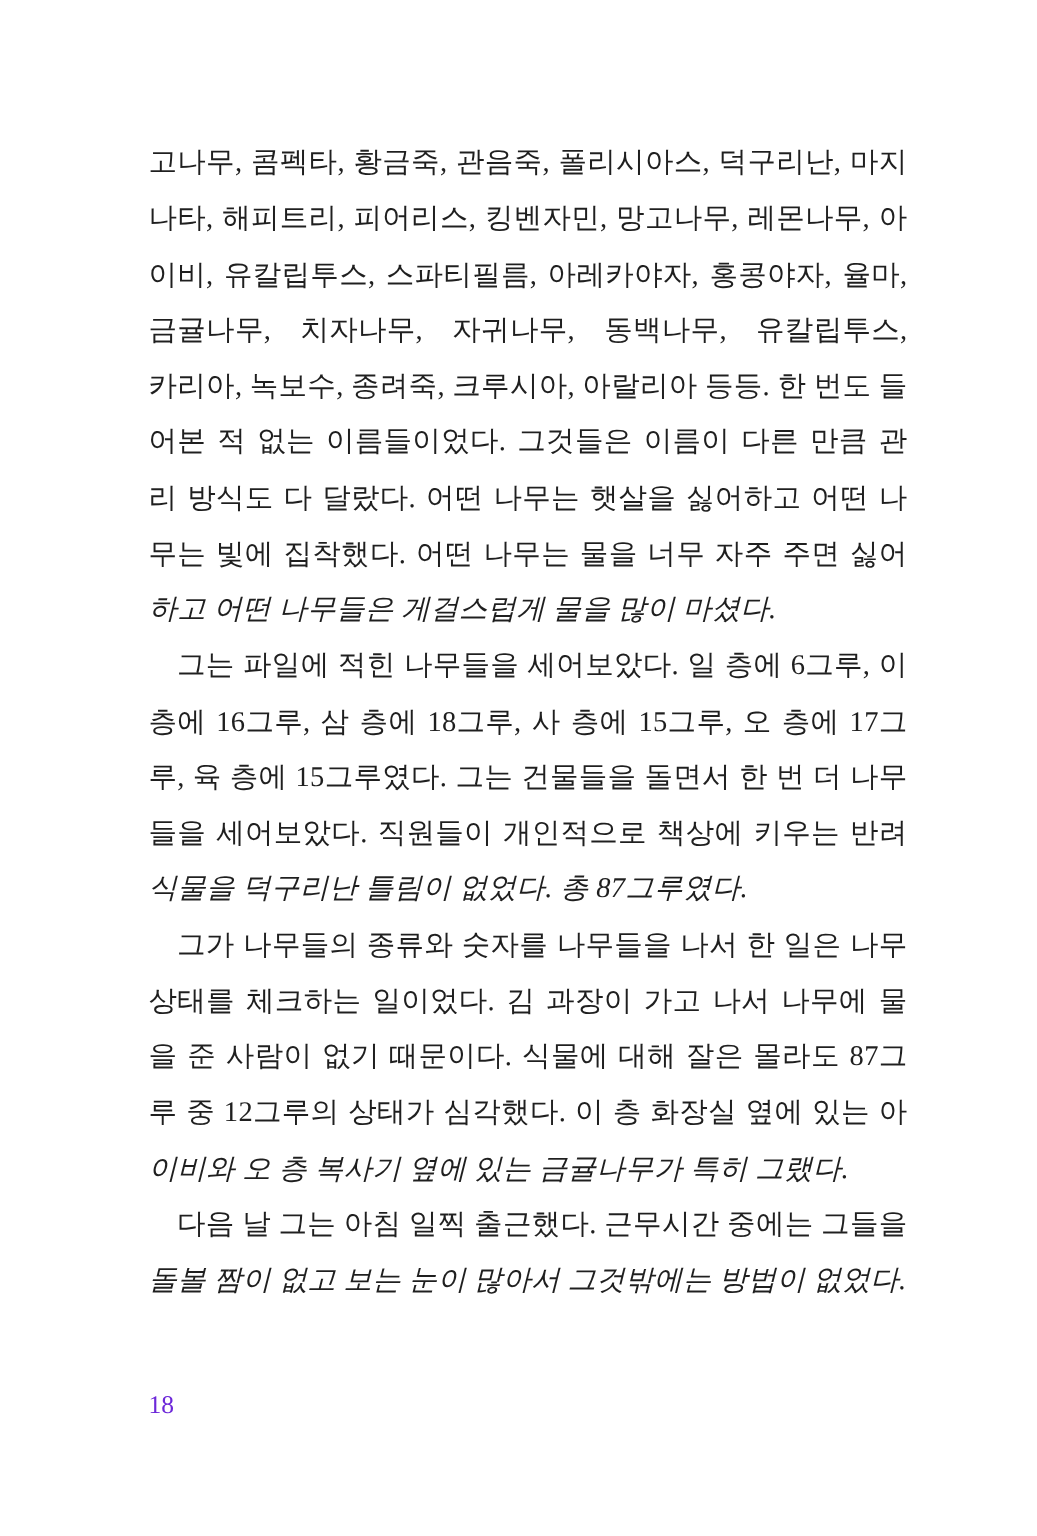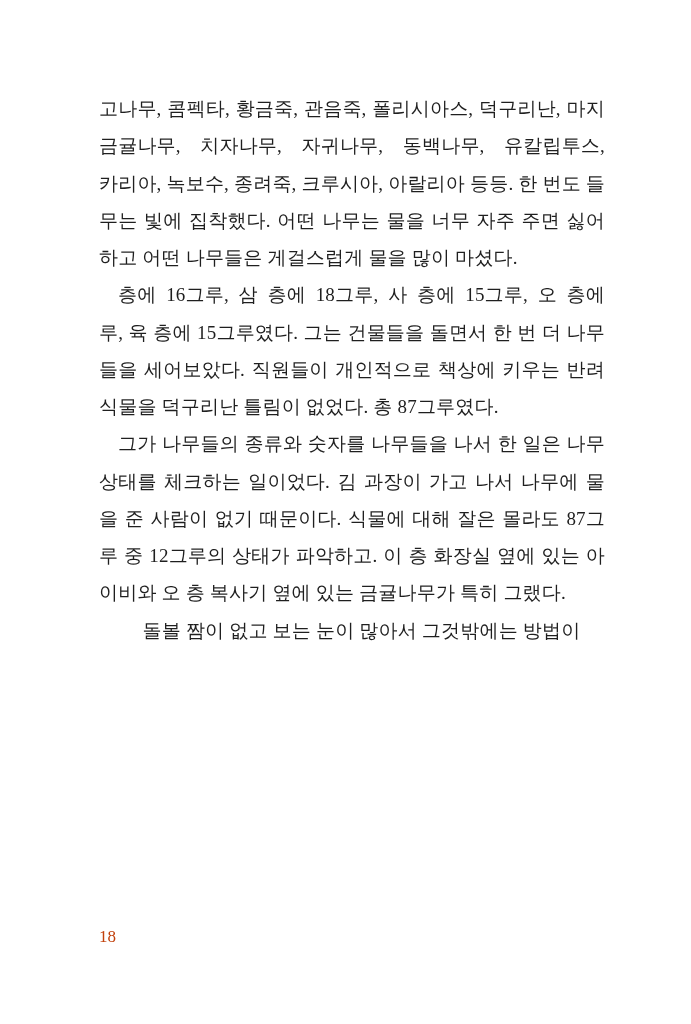--- a/index.html
+++ b/index.html
@@ -31,66 +31,73 @@
     line-height: 37.25px;
     font-size: 19px;
     letter-spacing: 0.2px;
     white-space: normal;
     overflow: hidden;
     text-align: justify;
     text-align-last: justify;
     word-break: keep-all;
   }
   .line.end {
-    text-align: center;
+    text-align: left;
     text-align-last: left;
+    font-style: italic;
   }
   .paragraph.indented .line:first-child {
     text-indent: 19px;
   }
   .page-number {
     position: absolute;
     left: 99px;
     top: 926px;
     font-size: 17px;
     line-height: 22px;
-    color: #c2410c;
+    color: #6d28d9;
   }
 </style>
 </head>
 <body>
 
 <div class="book-page">
 
   <div class="text-column">
 
     <div class="paragraph">
       <div class="line">고나무, 콤펙타, 황금죽, 관음죽, 폴리시아스, 덕구리난, 마지</div>
+      <div class="line">나타, 해피트리, 피어리스, 킹벤자민, 망고나무, 레몬나무, 아</div>
+      <div class="line">이비, 유칼립투스, 스파티필름, 아레카야자, 홍콩야자, 율마,</div>
       <div class="line">금귤나무, 치자나무, 자귀나무, 동백나무, 유칼립투스, 아로우</div>
       <div class="line">카리아, 녹보수, 종려죽, 크루시아, 아랄리아 등등. 한 번도 들</div>
+      <div class="line">어본 적 없는 이름들이었다. 그것들은 이름이 다른 만큼 관</div>
+      <div class="line">리 방식도 다 달랐다. 어떤 나무는 햇살을 싫어하고 어떤 나</div>
       <div class="line">무는 빛에 집착했다. 어떤 나무는 물을 너무 자주 주면 싫어</div>
       <div class="line end">하고 어떤 나무들은 게걸스럽게 물을 많이 마셨다.</div>
     </div>
 
     <div class="paragraph indented">
+      <div class="line">그는 파일에 적힌 나무들을 세어보았다. 일 층에 6그루, 이</div>
       <div class="line">층에 16그루, 삼 층에 18그루, 사 층에 15그루, 오 층에 17그</div>
       <div class="line">루, 육 층에 15그루였다. 그는 건물들을 돌면서 한 번 더 나무</div>
       <div class="line">들을 세어보았다. 직원들이 개인적으로 책상에 키우는 반려</div>
       <div class="line end">식물을 덕구리난 틀림이 없었다. 총 87그루였다.</div>
     </div>
 
     <div class="paragraph indented">
       <div class="line">그가 나무들의 종류와 숫자를 나무들을 나서 한 일은 나무</div>
       <div class="line">상태를 체크하는 일이었다. 김 과장이 가고 나서 나무에 물</div>
       <div class="line">을 준 사람이 없기 때문이다. 식물에 대해 잘은 몰라도 87그</div>
-      <div class="line">루 중 12그루의 상태가 파악하고. 이 층 화장실 옆에 있는 아</div>
+      <div class="line">루 중 12그루의 상태가 심각했다. 이 층 화장실 옆에 있는 아</div>
       <div class="line end">이비와 오 층 복사기 옆에 있는 금귤나무가 특히 그랬다.</div>
     </div>
 
     <div class="paragraph indented">
+      <div class="line">다음 날 그는 아침 일찍 출근했다. 근무시간 중에는 그들을</div>
       <div class="line end">돌볼 짬이 없고 보는 눈이 많아서 그것밖에는 방법이 없었다.</div>
     </div>
 
   </div>
 
   <div class="page-number">18</div>
 
 </div>
 
 </body></html>

